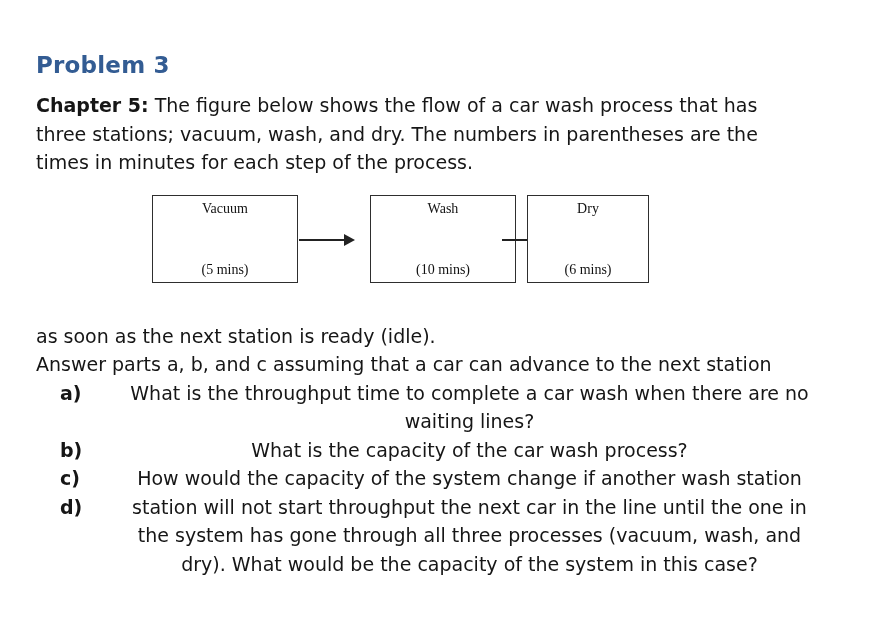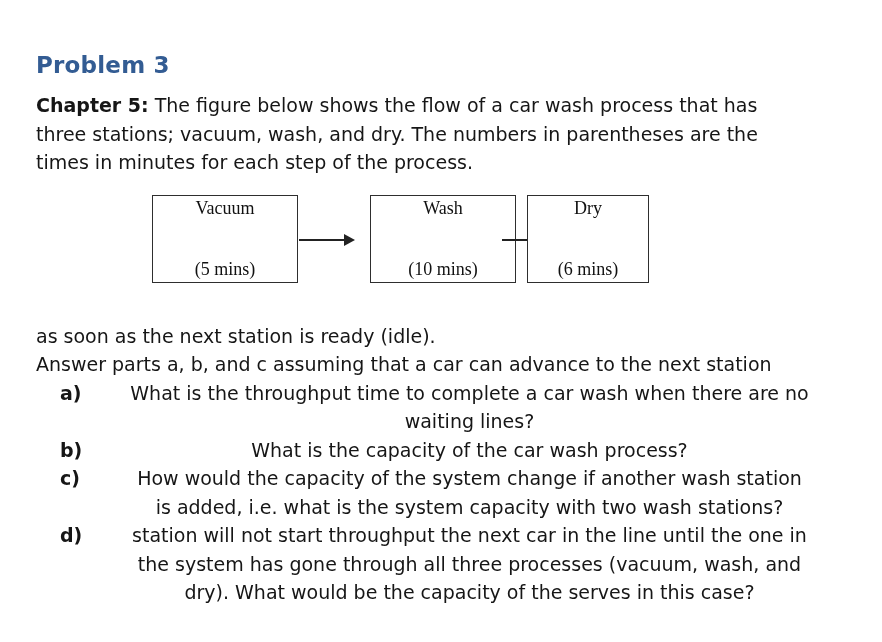--- a/index.html
+++ b/index.html
@@ -30,21 +30,21 @@
     position: absolute;
     top: 0;
     height: 88px;
     border: 1.5px solid #2e2e2e;
     background: #ffffff;
     display: flex;
     flex-direction: column;
     align-items: center;
     justify-content: center;
     font-family: "Liberation Serif", "DejaVu Serif", serif;
-    font-size: 18px;
+    font-size: 14px;
     line-height: 25px;
     color: #111111;
     text-align: center;
     gap: 36px;
   }
   .box-vacuum { left: 116px; width: 146px; }
   .box-wash   { left: 334px; width: 146px; }
   .box-dry    { left: 491px; width: 122px; }
 
   .arrow {
@@ -128,28 +128,27 @@
       <div class="q-marker">b)</div>
       <div class="q-lines">
         <span class="line">What is the capacity of the car wash process?</span>
       </div>
     </div>
 
     <div class="q-item">
       <div class="q-marker">c)</div>
       <div class="q-lines">
         <span class="line">How would the capacity of the system change if another wash station</span>
-        <span class="line">is added, i.e. what is the system capacity with two wash stations?</span>
       </div>
     </div>
 
     <div class="q-item">
       <div class="q-marker">d)</div>
       <div class="q-lines">
         <span class="line">station will not start throughput the next car in the line until the one in</span>
         <span class="line">the system has gone through all three processes (vacuum, wash, and</span>
-        <span class="line">dry). What would be the capacity of the serves in this case?</span>
+        <span class="line">dry). What would be the capacity of the system in this case?</span>
       </div>
     </div>
 
   </div>
 
 </div>
 
 </body></html>

